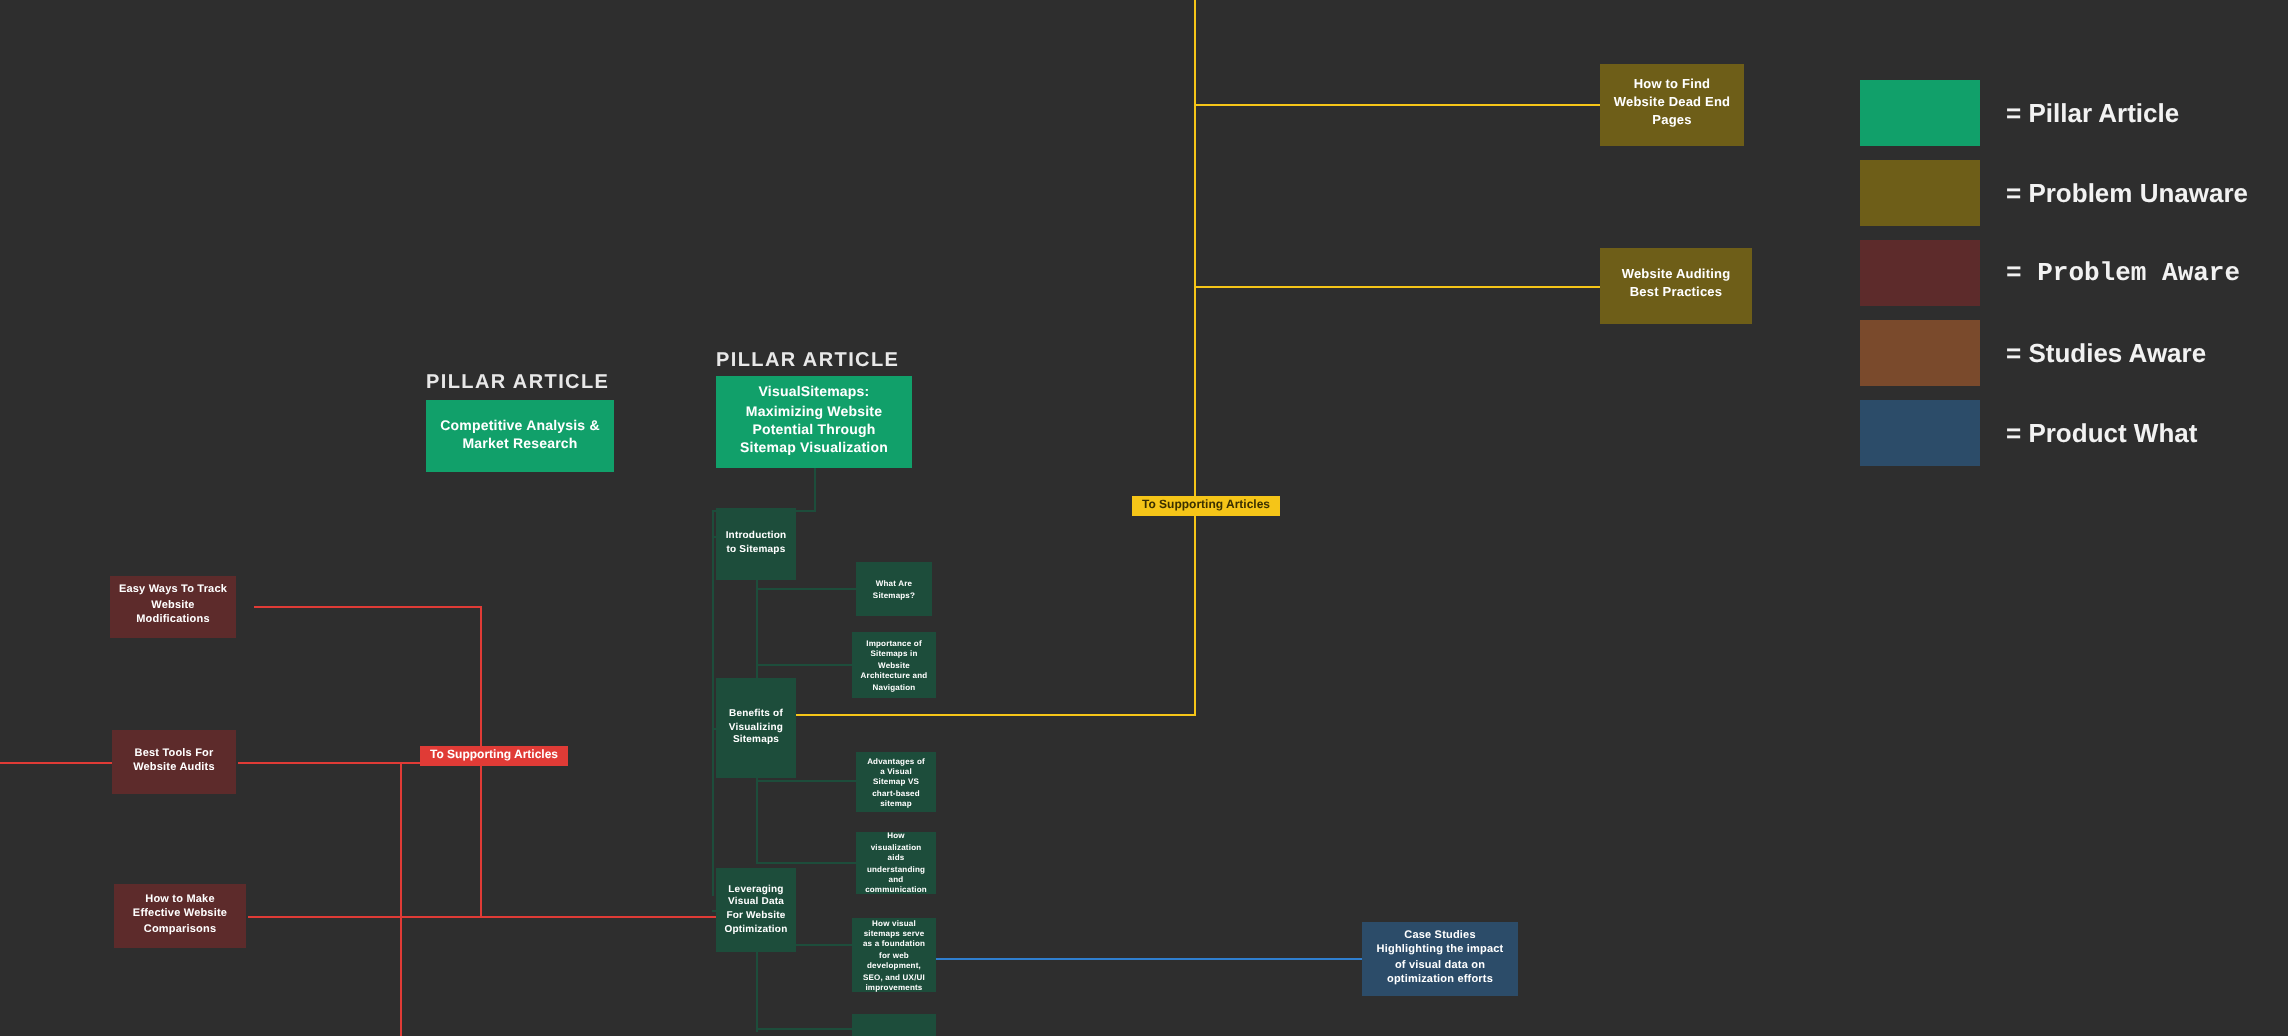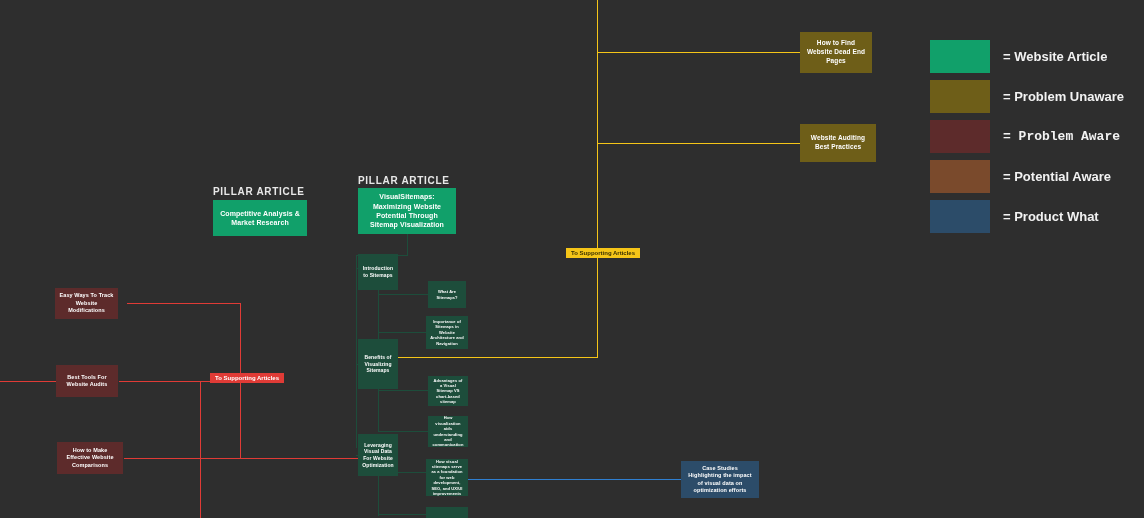--- a/index.html
+++ b/index.html
@@ -178,36 +178,36 @@
   <div class="ln lnh c-blue" style="left:468px;top:479px;width:213px;"></div>
 
   <div class="node n-product" style="left:681px;top:461px;width:78px;height:37px;font-size:5.5px;">
     <span>Case Studies Highlighting the impact of visual data on optimization efforts</span>
   </div>
 
   <div id="legend">
 
     <div class="legend-row" style="left:0px;top:0px;">
       <div class="legend-swatch sw-pillar"></div>
-      <div class="legend-text">= Website Article</div>
+      <div class="legend-text">= Pillar Article</div>
     </div>
 
     <div class="legend-row" style="left:0px;top:40px;text-align:right;">
       <div class="legend-swatch sw-unaware"></div>
       <div class="legend-text">= Problem Unaware</div>
     </div>
 
     <div class="legend-row" style="left:0px;top:80px;font-family:Liberation Mono, monospace;">
       <div class="legend-swatch sw-aware"></div>
       <div class="legend-text">= Problem Aware</div>
     </div>
 
     <div class="legend-row" style="left:0px;top:120px;">
       <div class="legend-swatch sw-solution"></div>
-      <div class="legend-text">= Potential Aware</div>
+      <div class="legend-text">= Studies Aware</div>
     </div>
 
     <div class="legend-row" style="left:0px;top:160px;">
       <div class="legend-swatch sw-product"></div>
       <div class="legend-text">= Product What</div>
     </div>
 
   </div>
 
 </div>

